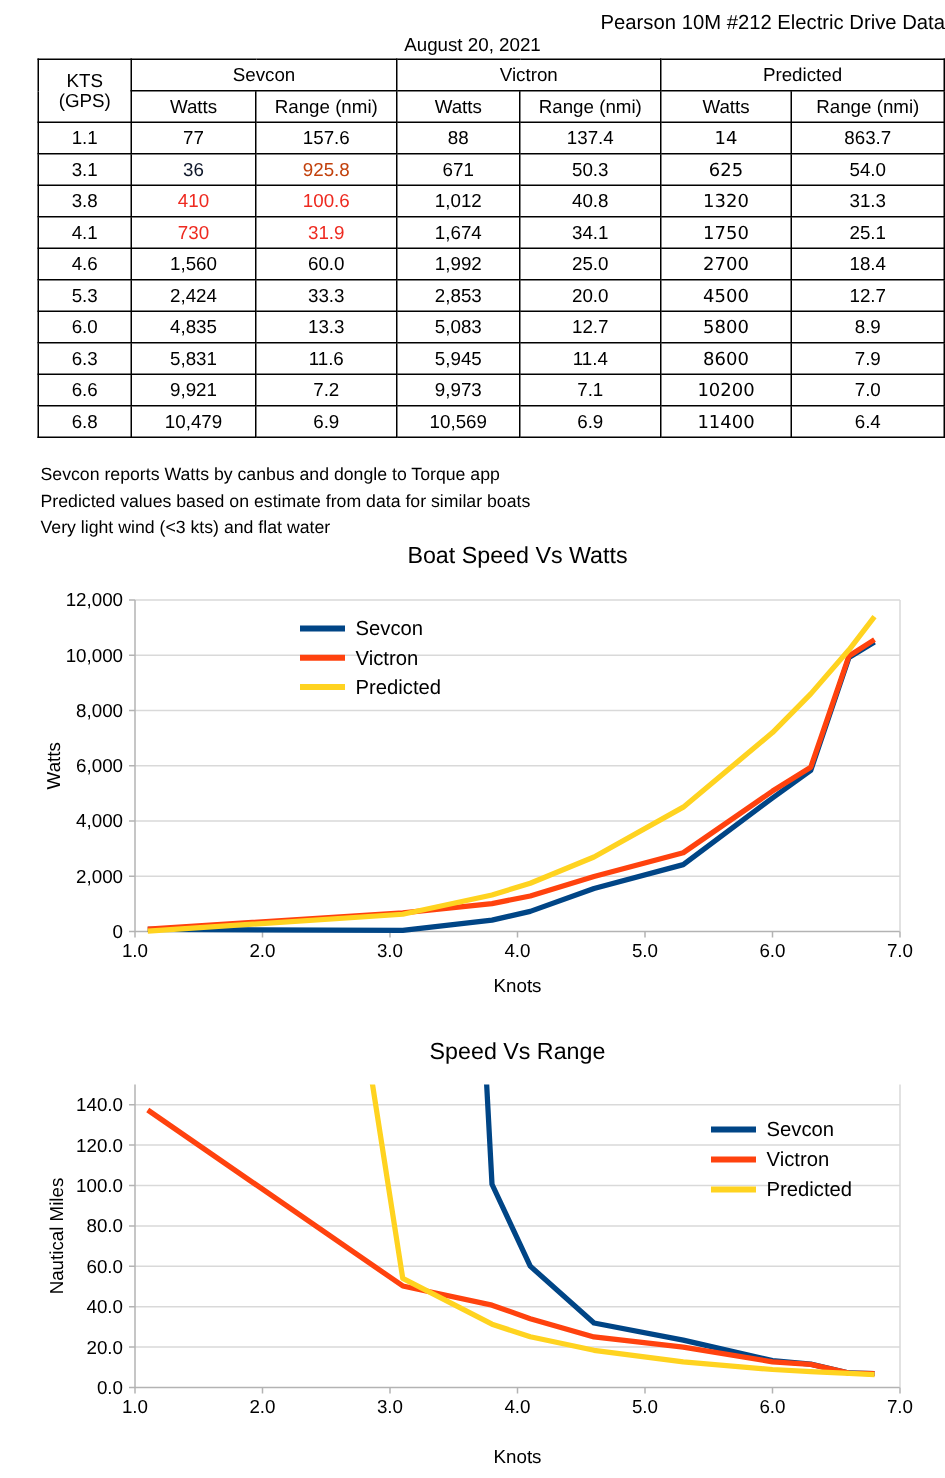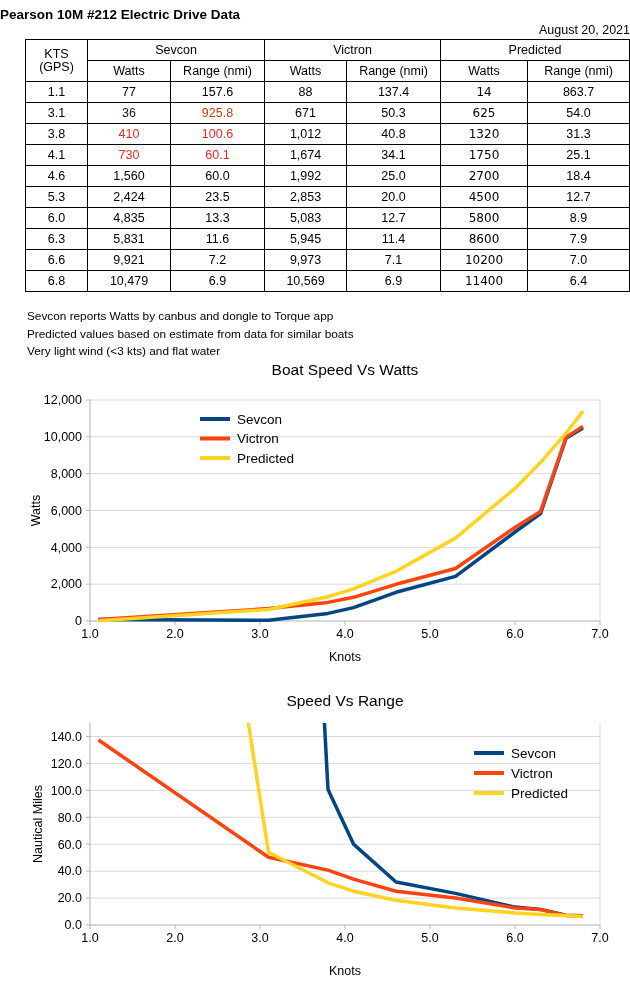--- a/index.html
+++ b/index.html
@@ -1,23 +1,23 @@
 <!DOCTYPE html>
 <html><head>
 <meta charset="utf-8">
 <style>
   html,body{margin:0;padding:0;}
   body{
     width:630px;height:985px;position:relative;background:#ffffff;
     font-family:"Liberation Sans",sans-serif;color:#000;
     -webkit-font-smoothing:antialiased;
   }
-  .page-title{position:absolute;top:7px;left:0;width:630px;text-align:left;
-    font-size:13.5px;font-weight:bold;}
-  .page-subtitle{position:absolute;top:23px;left:0;width:630px;text-align:right;
+  .page-title{position:absolute;top:7px;left:0;width:630px;text-align:right;
+    font-size:13.5px;font-weight:normal;}
+  .page-subtitle{position:absolute;top:23px;left:0;width:630px;text-align:center;
     font-size:12.5px;}
   table.data{position:absolute;left:25px;top:39px;border-collapse:collapse;
     table-layout:fixed;width:604px;font-size:12.5px;}
   table.data th,table.data td{border:1px solid #000;text-align:center;
     padding:0;height:20px;line-height:13px;font-weight:normal;overflow:hidden;}
   table.data thead th{height:20px;}
   td.pred-font{font-family:"DejaVu Sans",sans-serif;font-size:12px;}
   .notes{position:absolute;left:27px;top:308px;font-size:11.8px;line-height:17.5px;}
   svg{position:absolute;left:0;}
   #chart1{top:350px;}
@@ -83,39 +83,39 @@
         <td style="color: rgb(238, 42, 32);">410</td>
         <td style="color: rgb(238, 42, 32);">100.6</td>
         <td>1,012</td>
         <td>40.8</td>
         <td class="pred-font">1320</td>
         <td>31.3</td>
       </tr>
       <tr>
         <td>4.1</td>
         <td style="color: rgb(238, 42, 32);">730</td>
-        <td style="color: rgb(238, 42, 32);">60.1</td>
+        <td style="color: rgb(238, 42, 32);">31.9</td>
         <td>1,674</td>
         <td>34.1</td>
         <td class="pred-font">1750</td>
         <td>25.1</td>
       </tr>
       <tr>
         <td>4.6</td>
         <td>1,560</td>
         <td>60.0</td>
         <td>1,992</td>
         <td>25.0</td>
         <td class="pred-font">2700</td>
         <td>18.4</td>
       </tr>
       <tr>
         <td>5.3</td>
         <td>2,424</td>
-        <td>23.5</td>
+        <td>33.3</td>
         <td>2,853</td>
         <td>20.0</td>
         <td class="pred-font">4500</td>
         <td>12.7</td>
       </tr>
       <tr>
         <td>6.0</td>
         <td>4,835</td>
         <td>13.3</td>
         <td>5,083</td>

